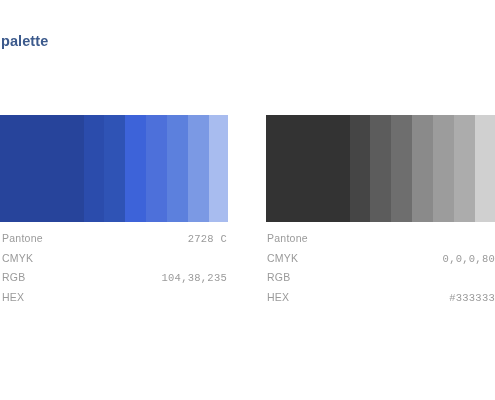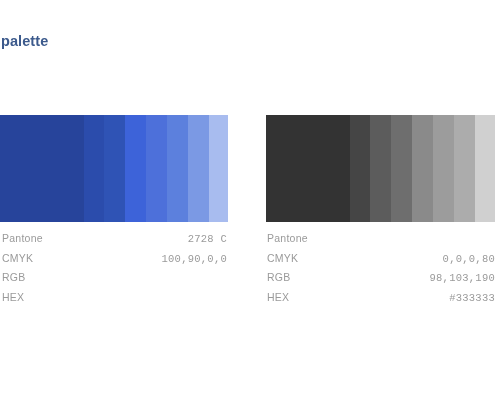--- a/index.html
+++ b/index.html
@@ -105,24 +105,24 @@
         <div class="swatch" title="#7B99E4" style="background: rgb(123, 153, 228); width: 21px;"></div>
         <div class="swatch" title="#A8BCEF" style="background: rgb(168, 188, 239); width: 19px;"></div>
       </div>
       <div class="spec-table">
         <div class="spec-row">
           <span class="spec-label">Pantone</span>
           <span class="spec-value">2728 C</span>
         </div>
         <div class="spec-row">
           <span class="spec-label">CMYK</span>
-          <span class="spec-value">100,90,0,0</span>
         </div>
         <div class="spec-row">
           <span class="spec-label">RGB</span>
+          <span class="spec-value">104,38,235</span>
         </div>
         <div class="spec-row">
           <span class="spec-label">HEX</span>
         </div>
       </div>
     </div>
 
     <div class="palette-col right">
       <div class="swatch-bar">
         <div class="swatch" title="#333333" style="background: rgb(51, 51, 51); width: 84px;"></div>
@@ -137,21 +137,20 @@
       <div class="spec-table">
         <div class="spec-row">
           <span class="spec-label">Pantone</span>
         </div>
         <div class="spec-row">
           <span class="spec-label">CMYK</span>
           <span class="spec-value">0,0,0,80</span>
         </div>
         <div class="spec-row">
           <span class="spec-label">RGB</span>
-          <span class="spec-value">98,103,190</span>
         </div>
         <div class="spec-row">
           <span class="spec-label">HEX</span>
           <span class="spec-value">#333333</span>
         </div>
       </div>
     </div>
 
   </div>
 </div>

